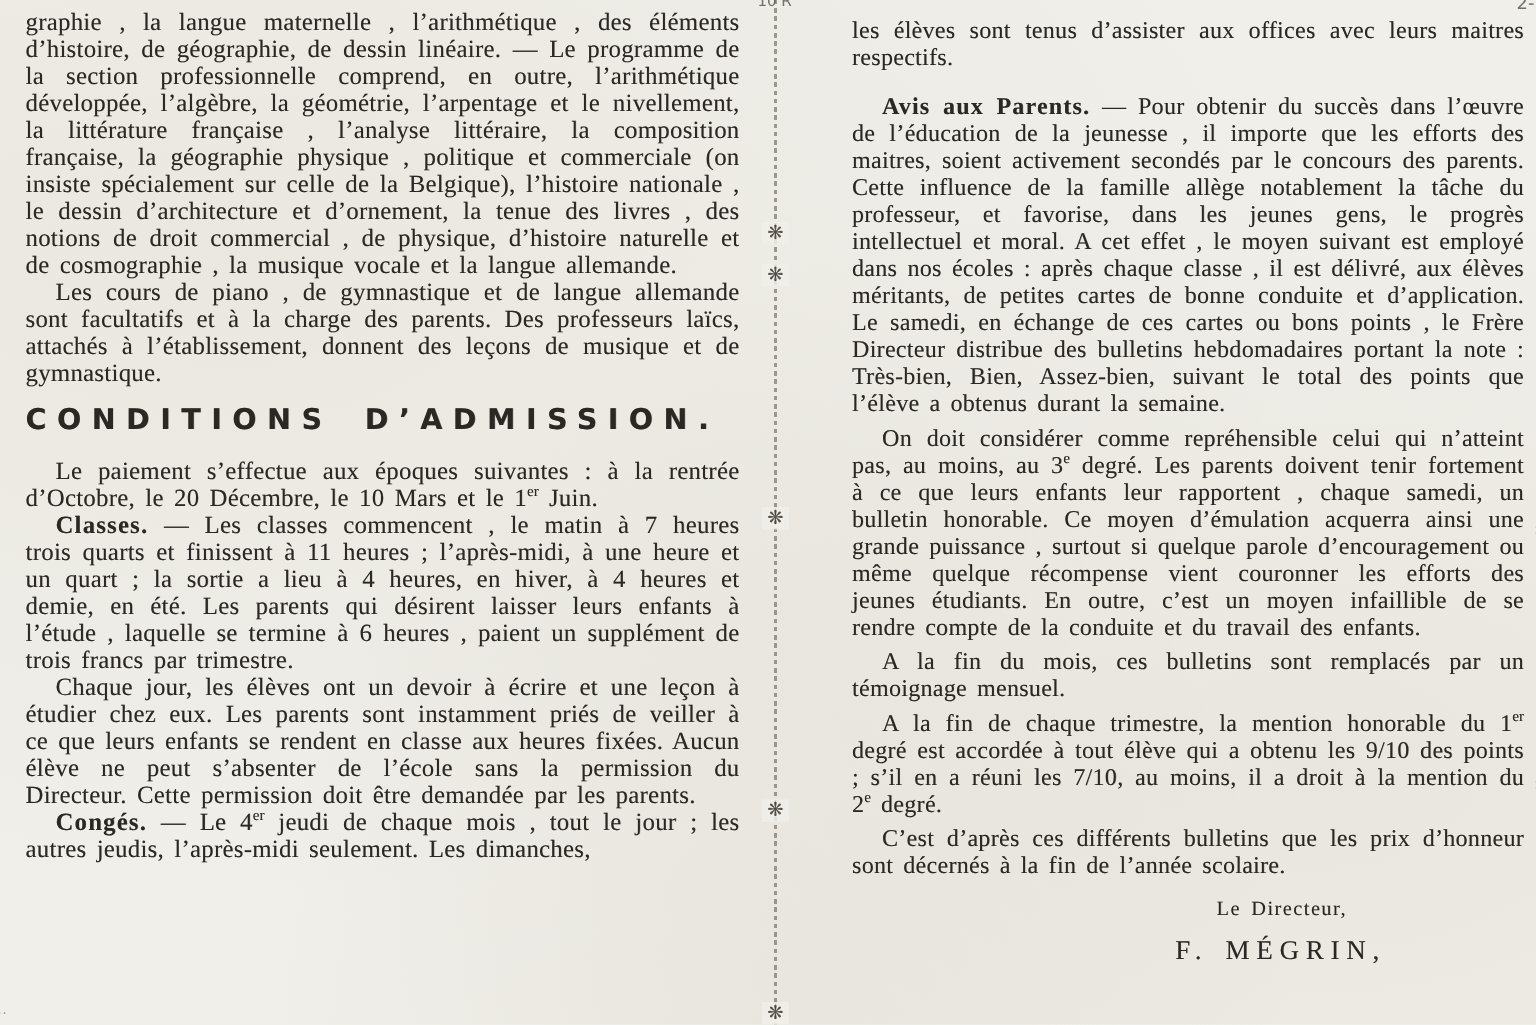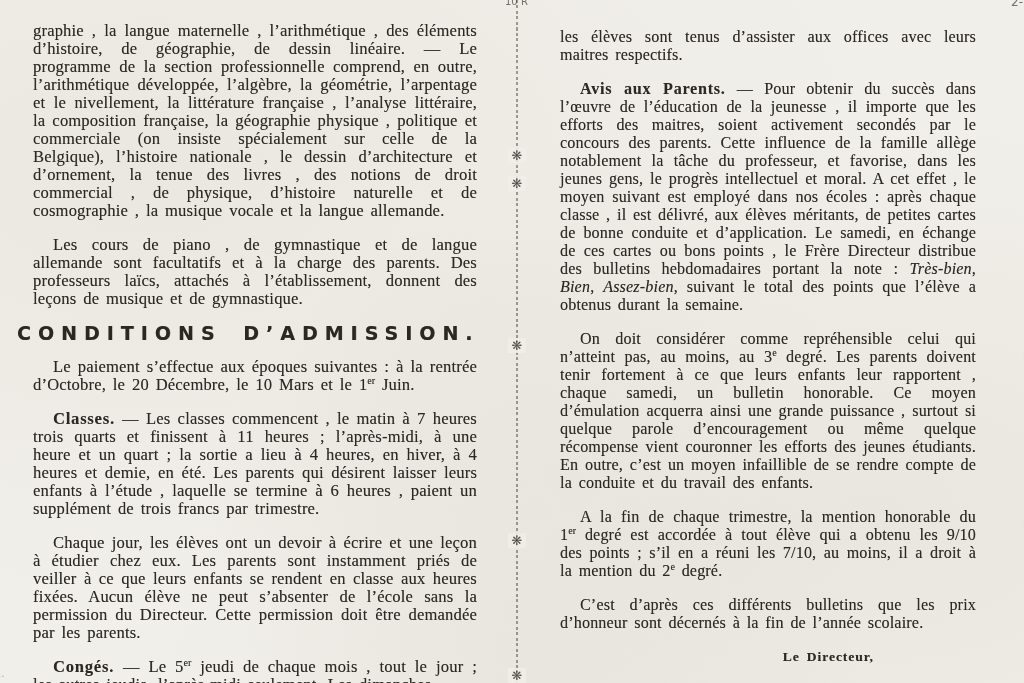--- a/index.html
+++ b/index.html
@@ -19,48 +19,48 @@
     color:var(--ink);
   }
   .column{
     position:absolute;top:6px;
     font-size:16.5px;line-height:18px;
     word-spacing:2.5px;letter-spacing:.2px;
     text-align:justify;
     text-shadow:.2px .2px 0 rgba(43,40,36,.4);
   }
   #left-col{left:17px;width:476px;}
-  #right-col{left:544px;width:448px;top:12px;font-size:16px;}
-  .para{margin:16px;}
+  #right-col{left:568px;width:448px;top:12px;font-size:16px;}
+  .para{margin:0;}
   .para.indent{text-indent:20px;}
   #right-col .para + .para{margin-top:5px;}
   #right-col .para.avis{margin-top:15px;}
   .bold{font-weight:700;letter-spacing:.8px;}
-  .italic{font-style:italic;}
+  .italic{}
   sup{font-size:10px;line-height:0;vertical-align:super;letter-spacing:0;}
   .section-heading{
     font-family:"DejaVu Sans","Liberation Sans",sans-serif;
     font-weight:700;font-size:19px;
     letter-spacing:7px;word-spacing:8px;
     text-align:left;text-indent:0;
     margin:13px 0 16px 0;
     text-shadow:.3px .3px 0 rgba(43,40,36,.5);
   }
   .divider-line{
     position:absolute;left:516px;top:0;bottom:0;width:2px;
     background:repeating-linear-gradient(to bottom, var(--divider) 0 3px, transparent 3px 5.5px);
     opacity:.55;
   }
   .divider-ornament{
     position:absolute;left:508px;width:18px;text-align:center;
     font-family:"DejaVu Sans",sans-serif;
     font-size:13px;color:#3e3a33;opacity:.85;
     background:var(--bg);
   }
-  .signature{margin-top:10px;text-align:right;font-weight:bold;}
+  .signature{margin-top:10px;text-align:right;}
   .signature-role{
     display:block;font-size:13.5px;letter-spacing:1px;
     padding-right:118px;
   }
   .signature-name{
     display:block;font-size:18px;letter-spacing:4.5px;
     padding-right:92px;margin-top:9px;
   }
   .artifact{
     position:absolute;font-size:10px;color:#55514a;opacity:.8;
@@ -88,25 +88,27 @@
 <span id="artifact-right-edge-2" class="artifact">:</span>
 <span id="artifact-bottom-left" class="artifact">‥</span>
 
 <div id="left-col" class="column">
   <p class="para"><span>graphie , la langue maternelle , l’arithmétique , des éléments d’histoire, de géographie, de dessin linéaire. — Le programme de la section professionnelle comprend, en outre, l’arithmétique développée, l’algèbre, la géométrie, l’arpentage et le nivellement, la littérature française , l’analyse littéraire, la composition française, la géographie physique , politique et commerciale (on insiste spécialement sur celle de la Belgique), l’histoire nationale , le dessin d’architecture et d’ornement, la tenue des livres , des notions de droit commercial , de physique, d’histoire naturelle et de cosmographie , la musique vocale et la langue allemande.</span></p>
   <p class="para indent"><span>Les cours de piano , de gymnastique et de langue allemande sont facultatifs et à la charge des parents. Des professeurs laïcs, attachés à l’établissement, donnent des leçons de musique et de gymnastique.</span></p>
   <h2 class="section-heading">CONDITIONS D’ADMISSION.</h2>
   <p class="para indent"><span>Le paiement s’effectue aux époques suivantes : à la rentrée d’Octobre, le 20 Décembre, le 10 Mars et le 1</span><sup>er</sup><span> Juin.</span></p>
   <p class="para indent"><span class="bold">Classes.</span><span> — Les classes commencent , le matin à 7 heures trois quarts et finissent à 11 heures ; l’après-midi, à une heure et un quart ; la sortie a lieu à 4 heures, en hiver, à 4 heures et demie, en été. Les parents qui désirent laisser leurs enfants à l’étude , laquelle se termine à 6 heures , paient un supplément de trois francs par trimestre.</span></p>
   <p class="para indent"><span>Chaque jour, les élèves ont un devoir à écrire et une leçon à étudier chez eux. Les parents sont instamment priés de veiller à ce que leurs enfants se rendent en classe aux heures fixées. Aucun élève ne peut s’absenter de l’école sans la permission du Directeur. Cette permission doit être demandée par les parents.</span></p>
-  <p class="para indent"><span class="bold">Congés.</span><span> — Le 5</span><sup>er</sup><span> jeudi de chaque mois , tout le jour ; les autres jeudis, l’après-midi seulement. Les dimanches,</span></p>
+  <p class="para indent"><span class="bold">Congés.</span><span> — Le 4</span><sup>er</sup><span> jeudi de chaque mois , tout le jour ; les autres jeudis, l’après-midi seulement. Les dimanches,</span></p>
 </div>
 
 <div id="right-col" class="column">
   <p class="para"><span>les élèves sont tenus d’assister aux offices avec leurs maitres respectifs.</span></p>
   <p class="para indent avis"><span class="bold">Avis aux Parents.</span><span> — Pour obtenir du succès dans l’œuvre de l’éducation de la jeunesse , il importe que les efforts des maitres, soient activement secondés par le concours des parents. Cette influence de la famille allège notablement la tâche du professeur, et favorise, dans les jeunes gens, le progrès intellectuel et moral. A cet effet , le moyen suivant est employé dans nos écoles : après chaque classe , il est délivré, aux élèves méritants, de petites cartes de bonne conduite et d’application. Le samedi, en échange de ces cartes ou bons points , le Frère Directeur distribue des bulletins hebdomadaires portant la note : </span><span class="italic">Très-bien</span><span>, </span><span class="italic">Bien</span><span>, </span><span class="italic">Assez-bien</span><span>, suivant le total des points que l’élève a obtenus durant la semaine.</span></p>
   <p class="para indent"><span>On doit considérer comme repréhensible celui qui n’atteint pas, au moins, au 3</span><sup>e</sup><span> degré. Les parents doivent tenir fortement à ce que leurs enfants leur rapportent , chaque samedi, un bulletin honorable. Ce moyen d’émulation acquerra ainsi une grande puissance , surtout si quelque parole d’encouragement ou même quelque récompense vient couronner les efforts des jeunes étudiants. En outre, c’est un moyen infaillible de se rendre compte de la conduite et du travail des enfants.</span></p>
+  <p class="para indent"><span>A la fin du mois, ces bulletins sont remplacés par un témoignage mensuel.</span></p>
   <p class="para indent"><span>A la fin de chaque trimestre, la mention honorable du 1</span><sup>er</sup><span> degré est accordée à tout élève qui a obtenu les 9/10 des points ; s’il en a réuni les 7/10, au moins, il a droit à la mention du 2</span><sup>e</sup><span> degré.</span></p>
   <p class="para indent"><span>C’est d’après ces différents bulletins que les prix d’honneur sont décernés à la fin de l’année scolaire.</span></p>
   <div class="signature">
     <span class="signature-role">Le Directeur,</span>
+    <span class="signature-name">F. MÉGRIN,</span>
   </div>
 </div>
 
 </body></html>

